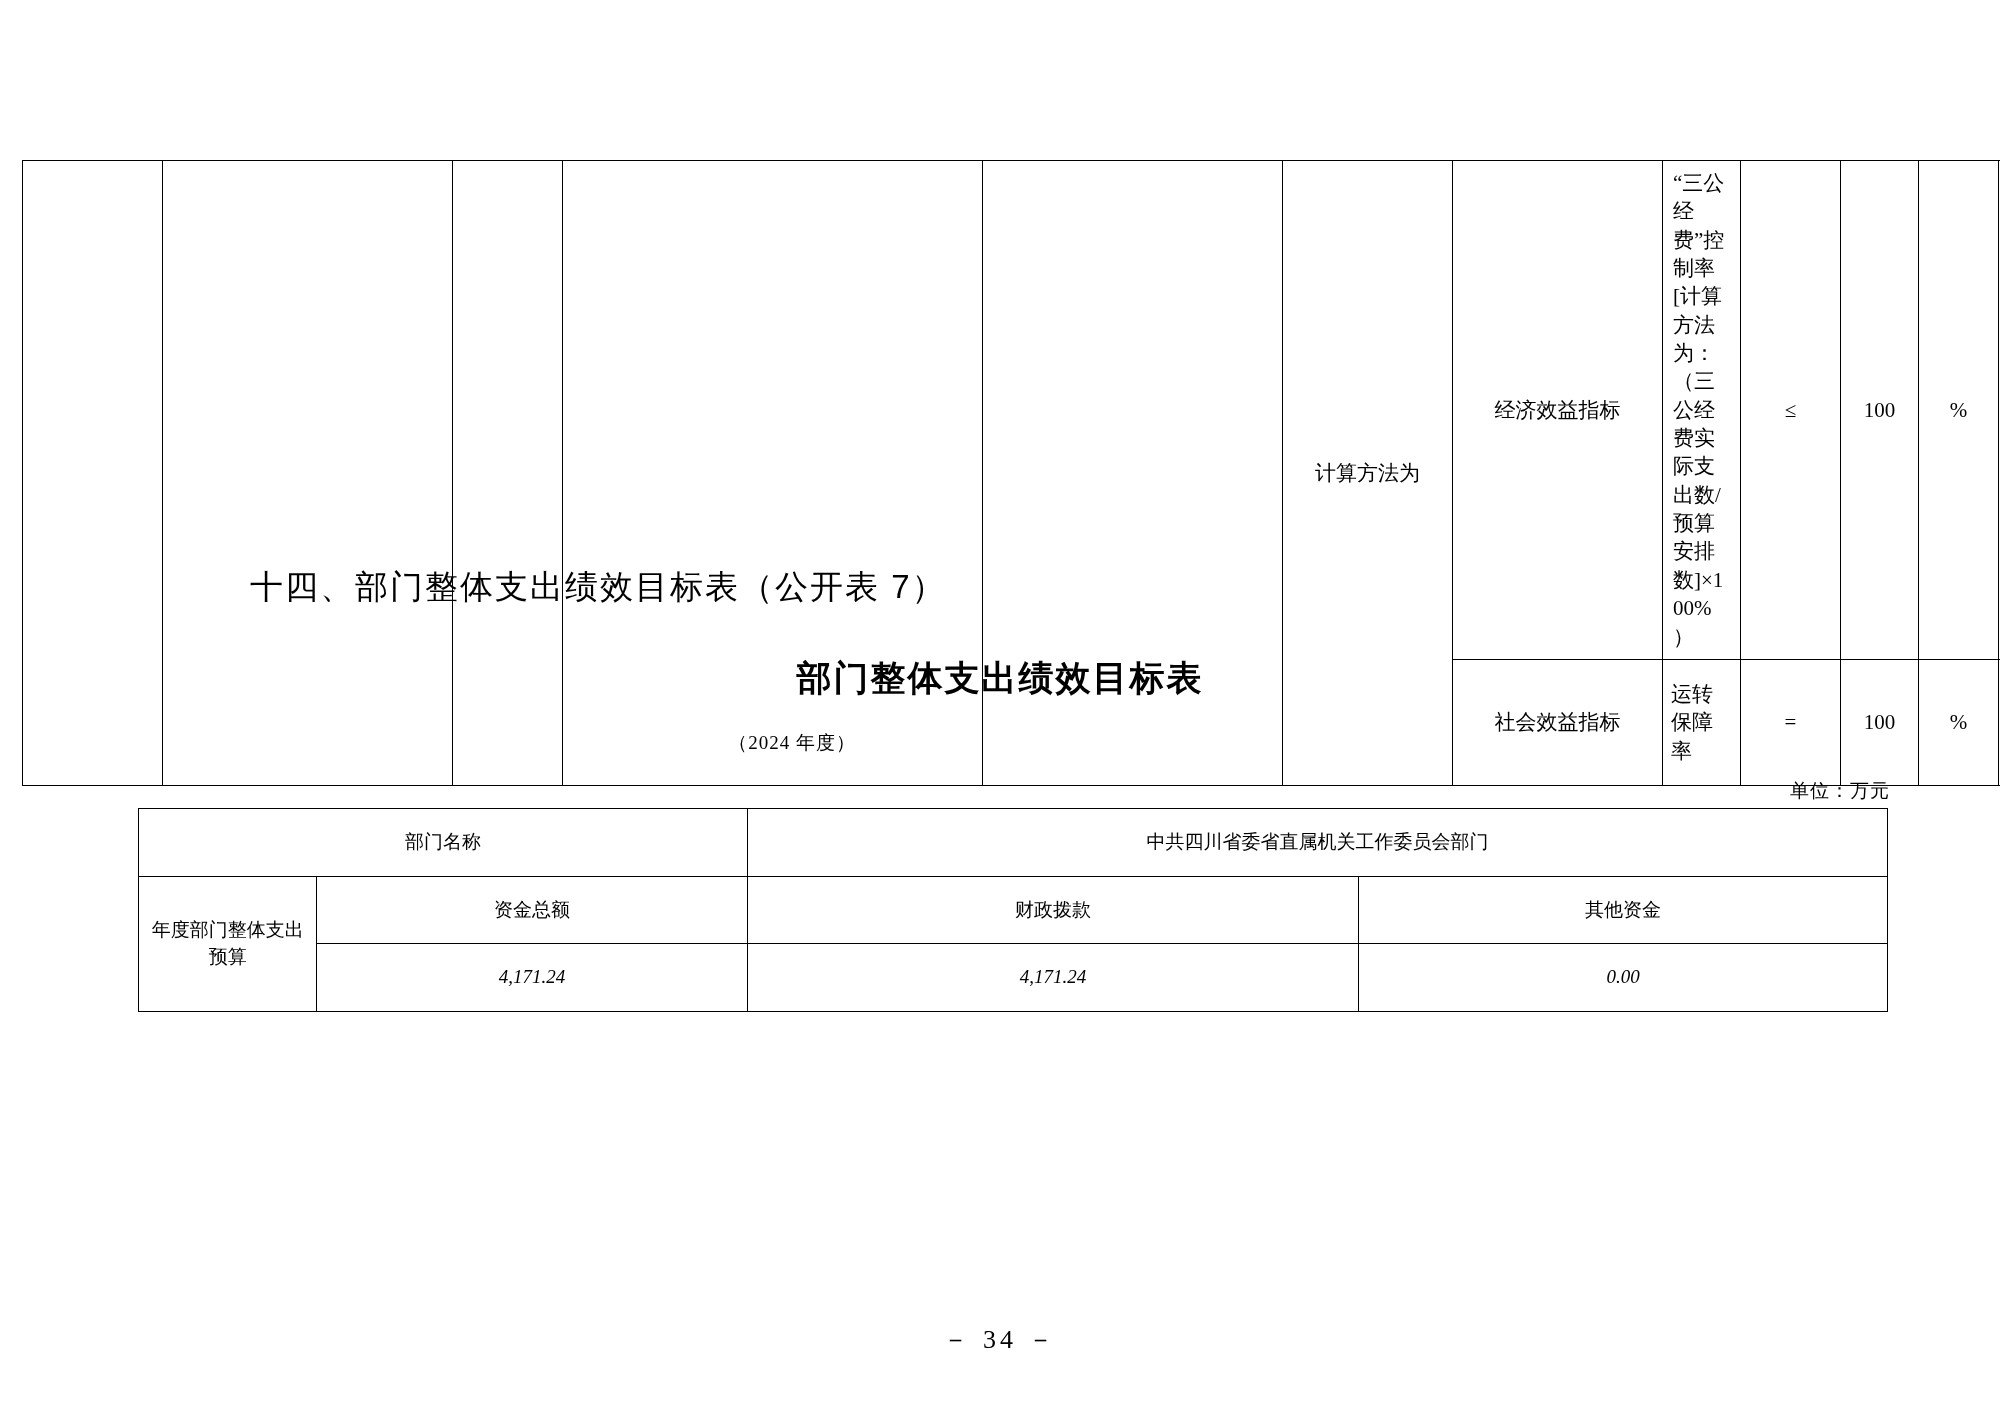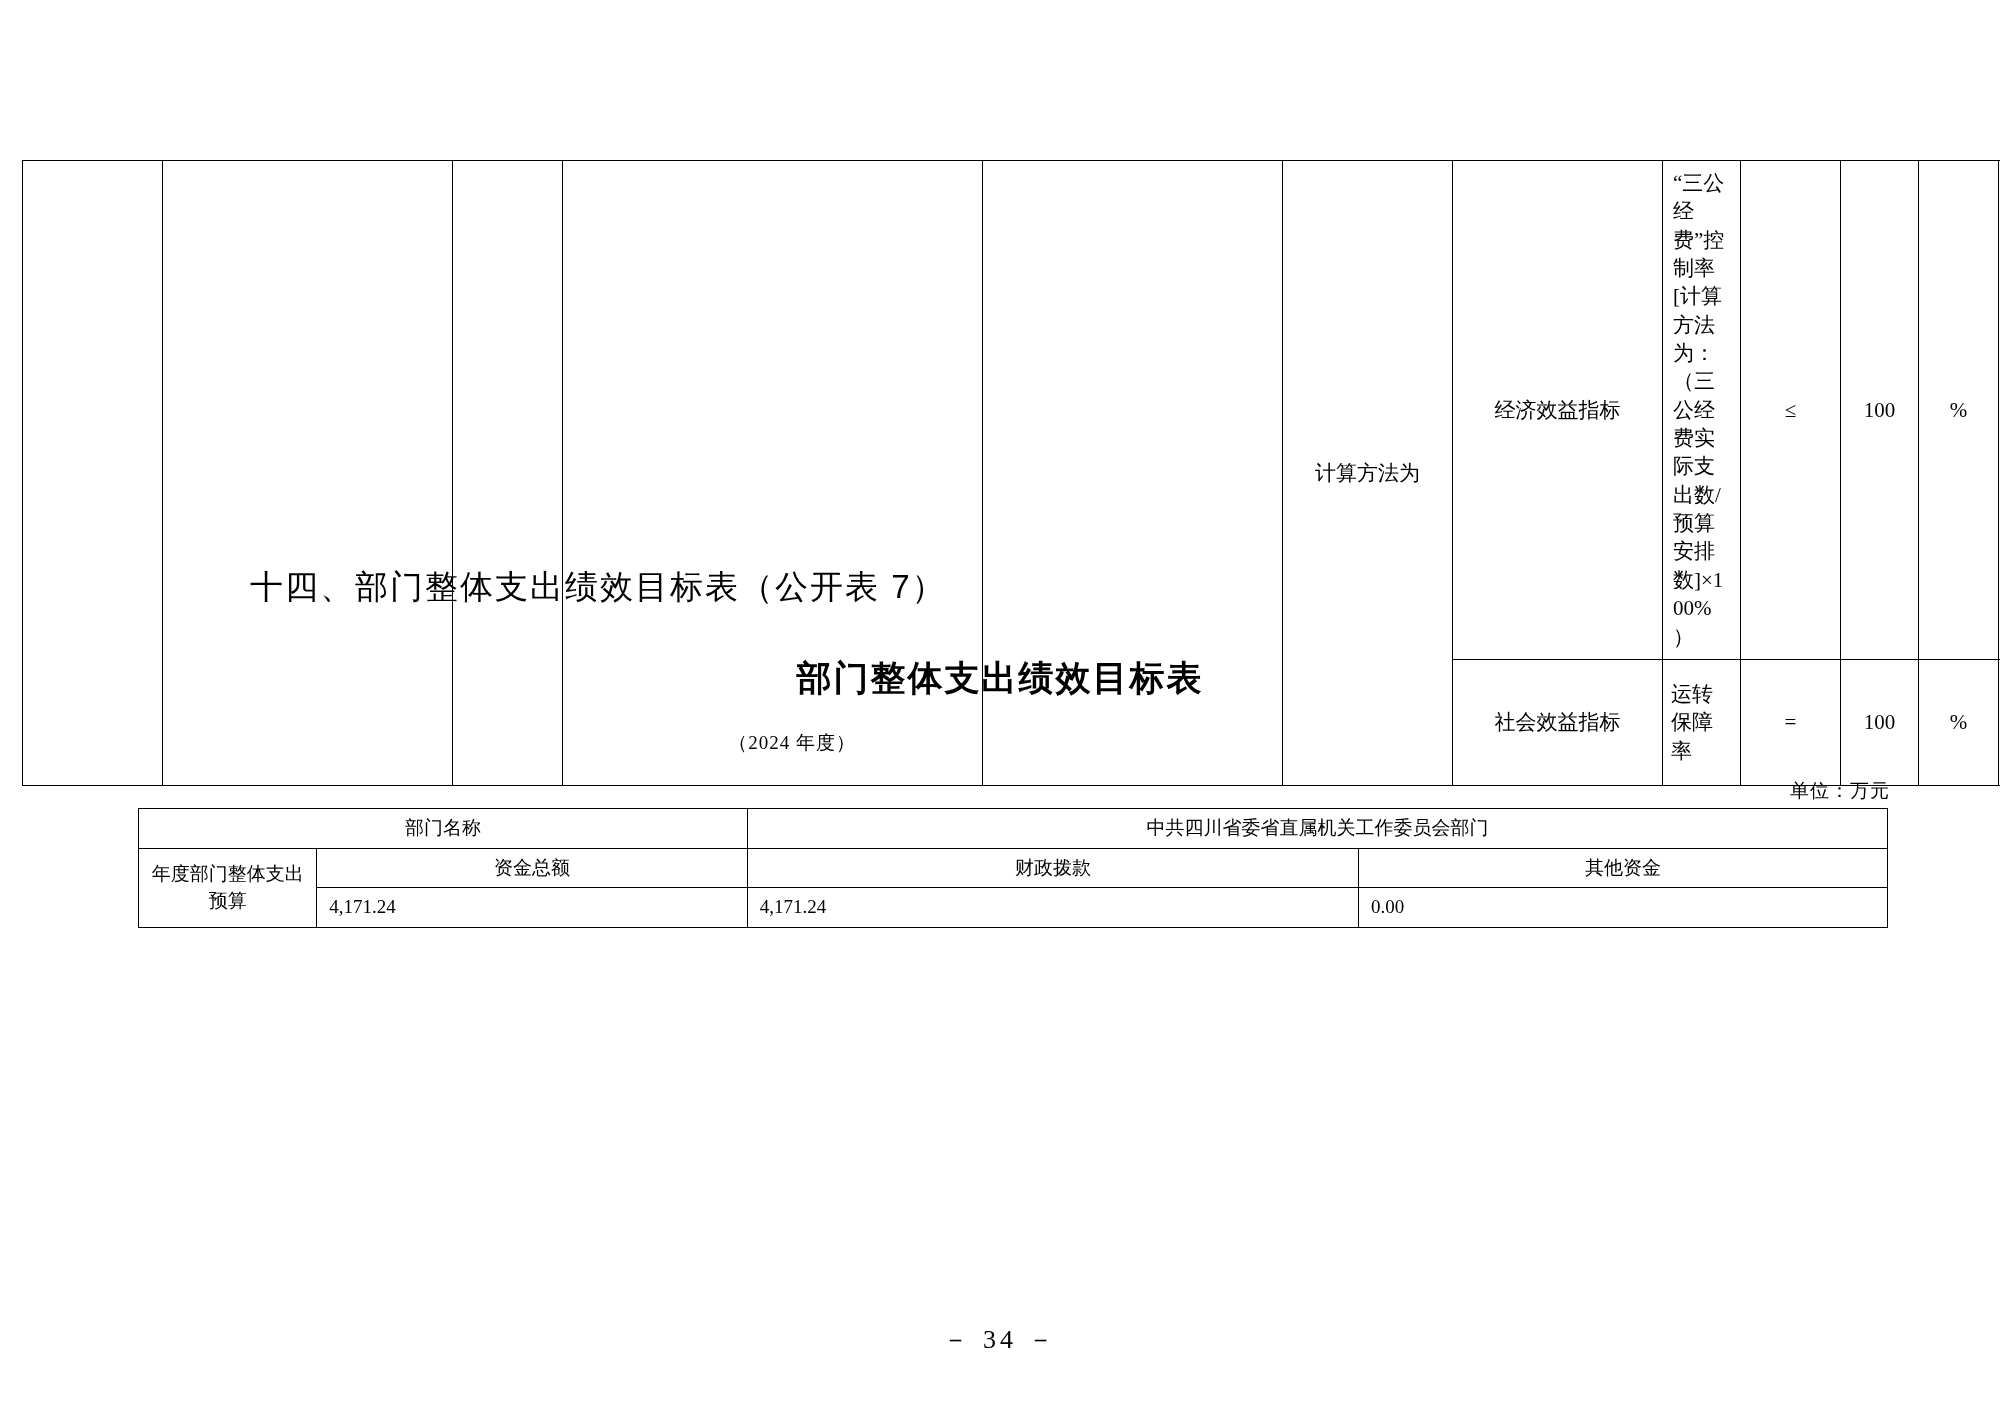--- a/index.html
+++ b/index.html
@@ -98,26 +98,26 @@
   }
   table.grid2 {
     border-collapse: collapse;
     table-layout: fixed;
     width: 100%;
   }
   table.grid2 td {
     border: 1px solid #000000;
     font-size: 19px;
     line-height: 1.4;
-    padding: 6px 12px;
+    padding: 20px 12px;
     vertical-align: middle;
     font-family: "Liberation Serif", serif;
   }
   .h-row td { text-align: center; }
-  .num { text-align: left; padding-right: 22px; }
+  .num { text-align: center; padding-right: 22px; font-style: italic; }
 
   
   .page-num {
     position: absolute;
     left: 0;
     top: 1322px;
     width: 2000px;
     text-align: center;
     font-size: 26px;
     letter-spacing: 4px;

